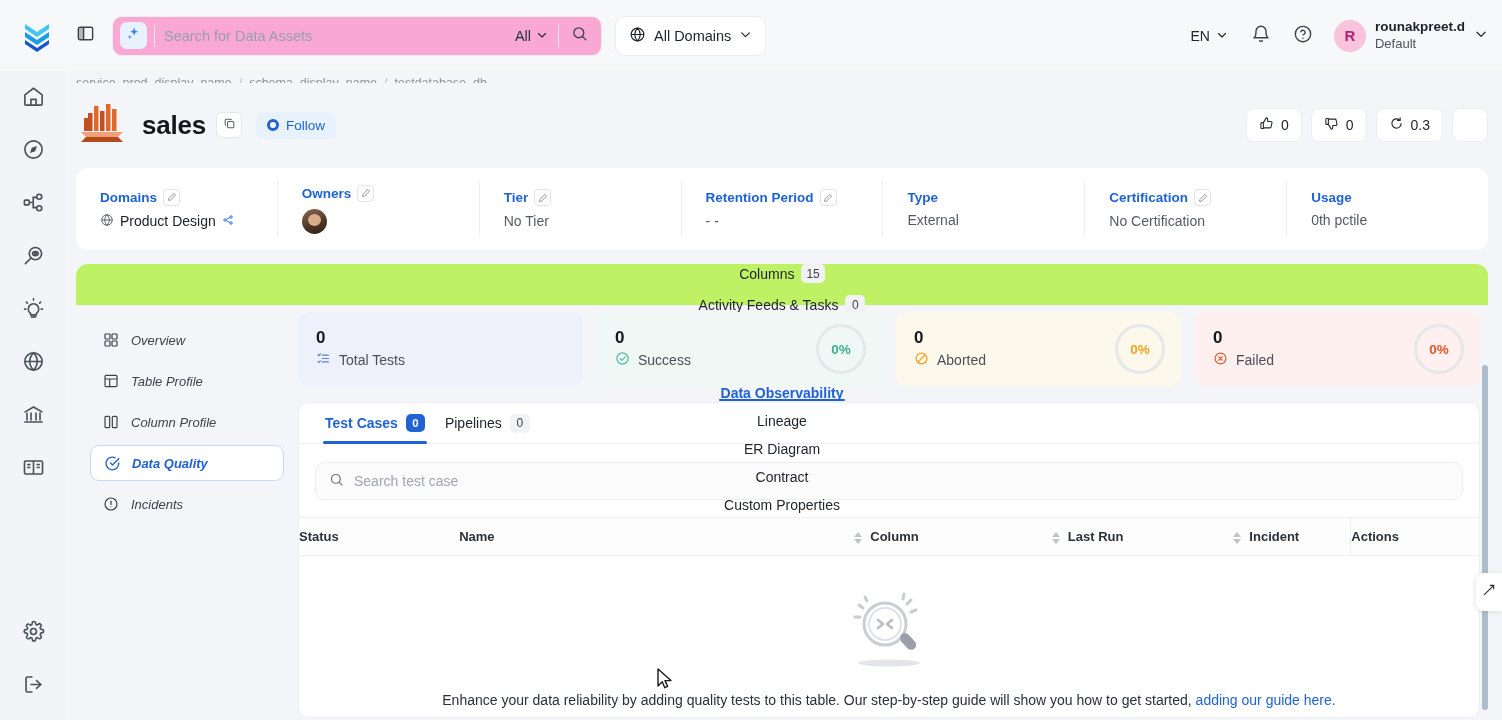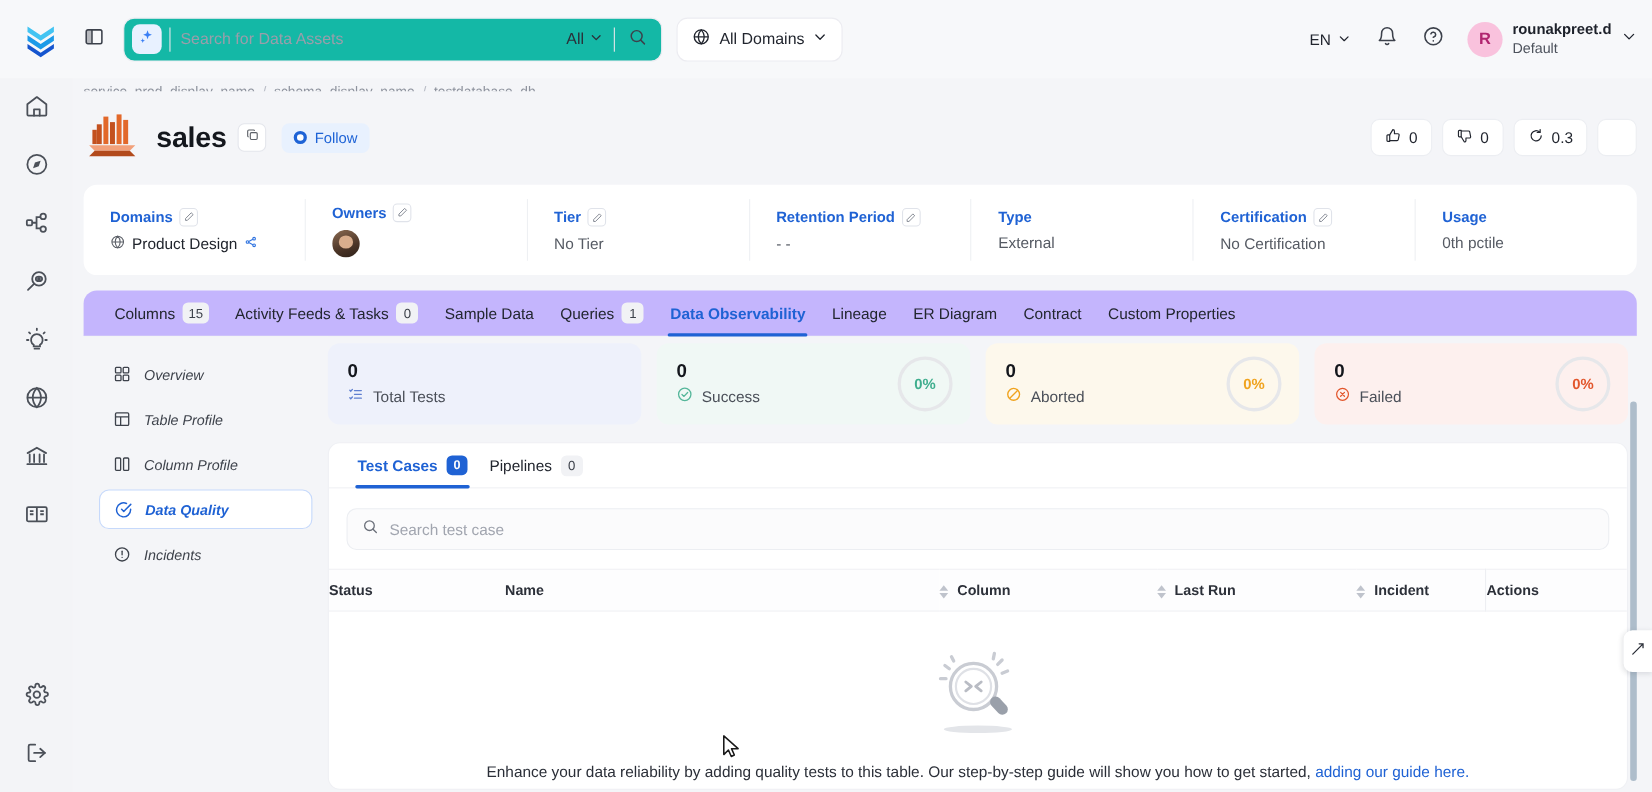--- a/index.html
+++ b/index.html
@@ -40,21 +40,21 @@
     display: flex; align-items: center;
     padding-left: 12px; padding-right: 14px;
     z-index: 8;
   }
   .brand-logo { width: 46px; height: 46px; margin-left: 2px; margin-right: 10px; flex: 0 0 auto; }
   .panel-toggle {
     width: 30px; height: 30px; display: flex; align-items: center; justify-content: center;
     color: #3c414b; cursor: pointer; margin-right: 12px;
   }
   .searchwrap {
-    width: 490px; height: 40px; background: #14b8a6;
+    width: 490px; height: 40px; background: #f9a8d4;
     border-radius: 10px; display: flex; align-items: center;
     padding: 0 6px 0 7px;
     border: 1px solid #ececf1;
   }
   .ai-chip {
     width: 27px; height: 27px; border-radius: 7px; background: #e8f1ff;
     display: flex; align-items: center; justify-content: center;
     color: #3a7ff5; flex: 0 0 auto; cursor: pointer;
   }
   .search-divider { width: 1px; height: 22px; background: #e6e7ec; margin: 0 9px 0 7px; }
@@ -183,24 +183,24 @@
     background: linear-gradient(160deg,#8a6a52 0%,#4c3527 60%,#2d2018 100%);
     position: relative; overflow: hidden;
   }
   .owner-av::after {
     content: ""; position: absolute; left: 6px; top: 5px; width: 13px; height: 12px;
     border-radius: 50%; background: #d9ad8c;
   }
 
   
   .tabcard {
-    margin: 14px 14px 0 10px; background: #c4b5fd;
+    margin: 14px 14px 0 10px; background: #bef264;
     border-radius: 12px 12px 0 0; height: 42px;
-    display: flex; align-items: center; gap: 0;
-    padding: 0 16px; border-bottom: 1px solid #eceef2;
+    display: flex; align-items: center; gap: 12px;
+    padding: 0 16px; border-bottom: 1px solid #eceef2; flex-direction: column;
   }
   .tab {
     height: 42px; display: flex; align-items: center; gap: 7px;
     padding: 0 12px; font-size: 14px; color: #22262f; cursor: pointer;
     position: relative; white-space: nowrap;
   }
   .tab.active { color: #1f62d4; font-weight: 600; }
   .tab.active::after {
     content: ""; position: absolute; left: 10px; right: 10px; bottom: 0;
     height: 2.5px; background: #1f62d4; border-radius: 2px;

